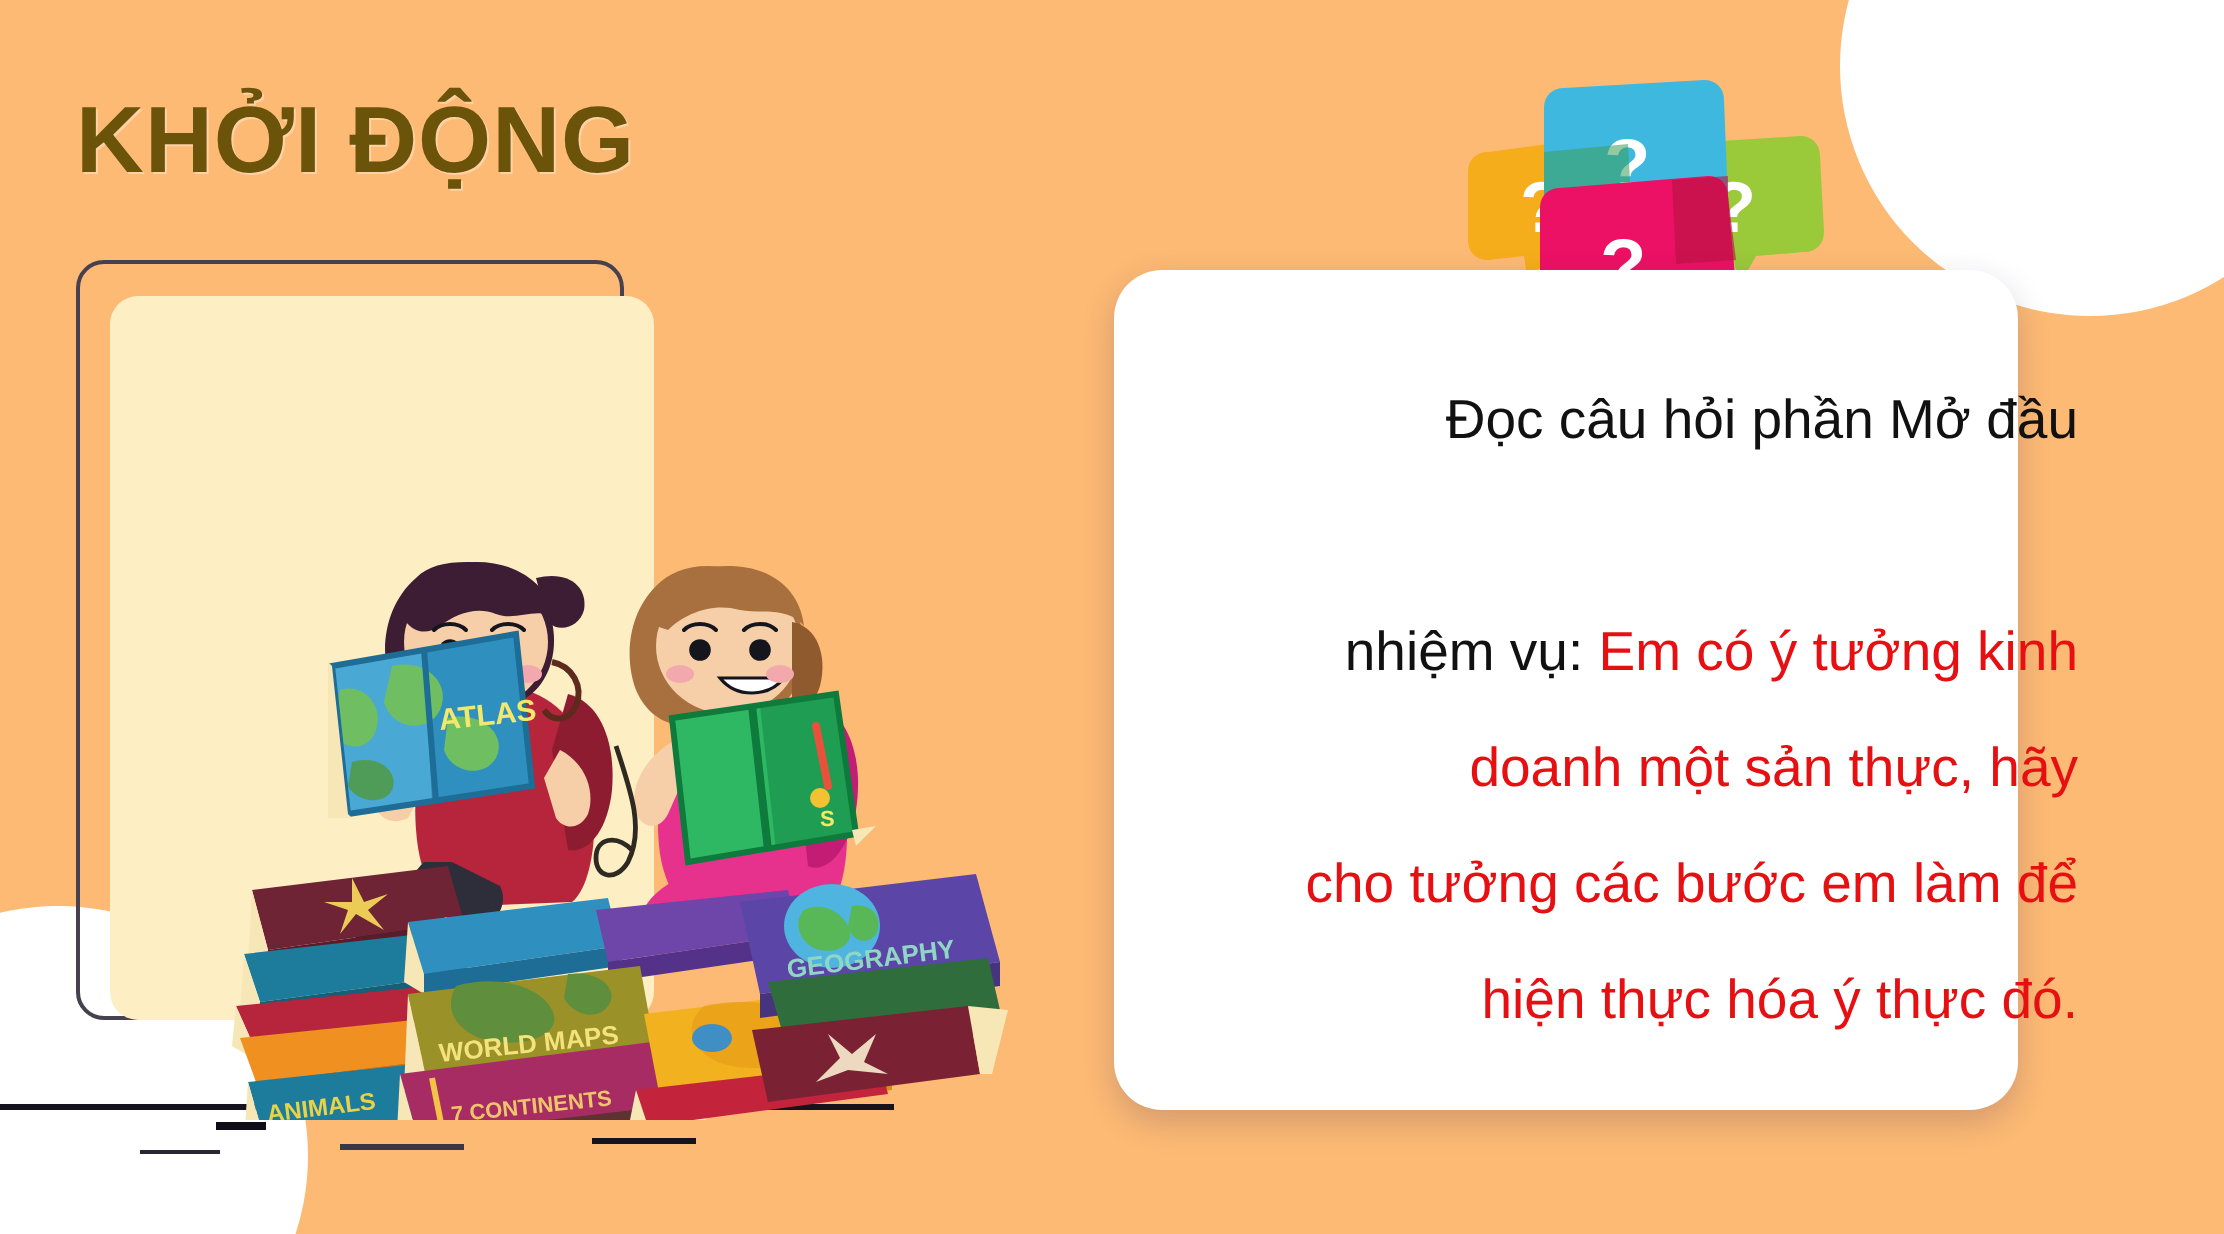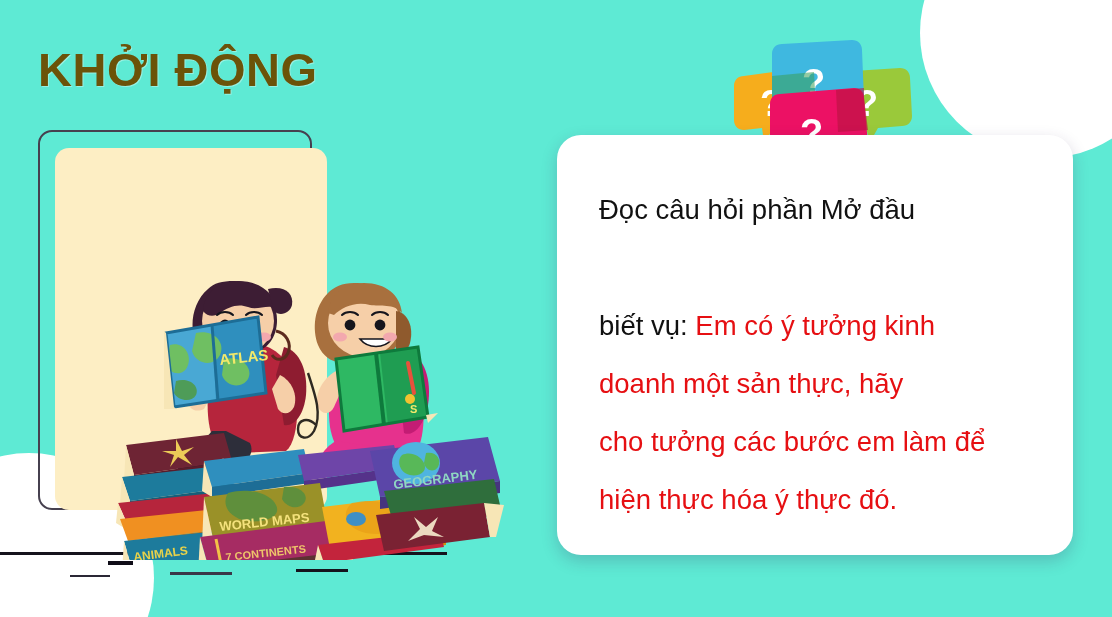--- a/index.html
+++ b/index.html
@@ -2,21 +2,21 @@
 <html><head>
 <meta charset="utf-8">
 <style>
   html,body{margin:0;padding:0;}
   body{
     width:1112px;height:617px;
     background:#ece6f8;
     font-family:"Liberation Sans","DejaVu Sans",sans-serif;
     overflow:hidden;
   }
-  #slide{position:relative;width:1112px;height:617px;overflow:hidden;background:#5eead4;}
+  #slide{position:relative;width:1112px;height:617px;overflow:hidden;background:#fdba74;text-align:right;}
 
   
   .corner-circle-tr{
     position:absolute;right:-58px;top:-92px;
     width:250px;height:250px;border-radius:50%;
     background:#ffffff;
   }
   .corner-circle-bl{
     position:absolute;left:-96px;bottom:-86px;
     width:250px;height:250px;border-radius:50%;
@@ -51,21 +51,21 @@
 
   
   .illus{position:absolute;left:108px;top:255px;width:420px;height:305px;}
   .illus svg{display:block;}
 
   
   .bubbles{position:absolute;left:728px;top:38px;width:190px;height:120px;}
 
   
   .card{
-    position:absolute;left:557px;top:135px;width:516px;height:420px;
+    position:absolute;left:557px;top:135px;width:452px;height:420px;
     background:#ffffff;border-radius:24px;
     box-shadow:0 6px 16px rgba(60,40,90,.22);
   }
   .card-text{
     position:absolute;left:42px;top:46px;width:440px;
     font-size:27.5px;line-height:58px;color:#111111;
     letter-spacing:0px;
   }
   .card-text .hl{color:#e60f12;}
 </style>
@@ -266,20 +266,20 @@
       <text x="72" y="108" font-family="Liberation Sans, sans-serif" font-size="38" font-weight="bold" fill="#ffffff">?</text>
     </g>
     <path d="M108 52 L136 50 C136 50 136 54 136 60 L140 92 L110 94 Z" fill="#b7143f" opacity=".6"></path>
   </svg>
   </div>
 
   <div class="card">
     <div class="card-text">
       <span>Đọc câu hỏi phần Mở đầu</span><br>
       <br>
-      <span>biết vụ: </span><span class="hl">Em có ý tưởng kinh</span><br>
+      <span>nhiệm vụ: </span><span class="hl">Em có ý tưởng kinh</span><br>
       <span class="hl">doanh một sản thực, hãy</span><br>
       <span class="hl">cho tưởng các bước em làm để</span><br>
       <span class="hl">hiện thực hóa ý thực đó.</span>
     </div>
   </div>
 
 </div>
 
 </body></html>

